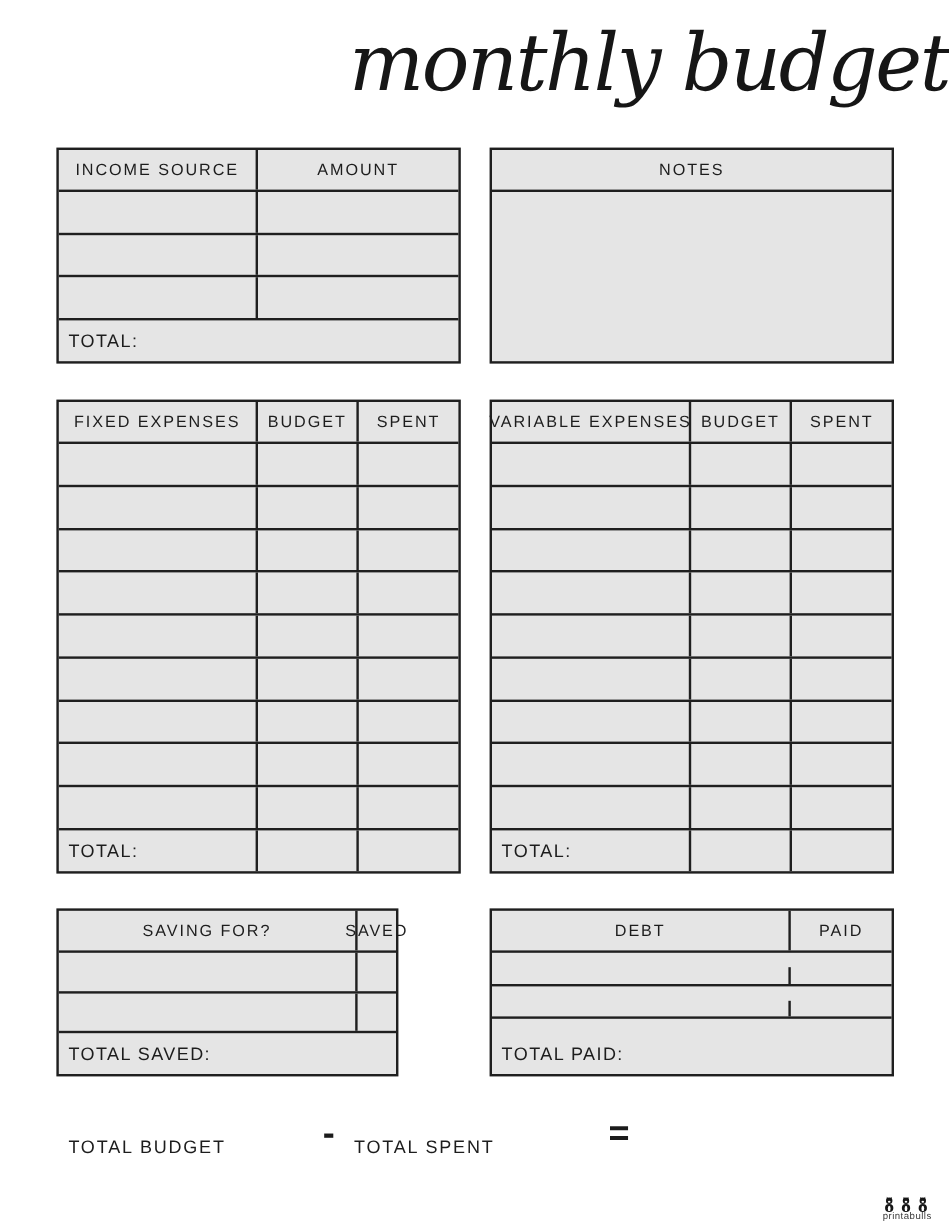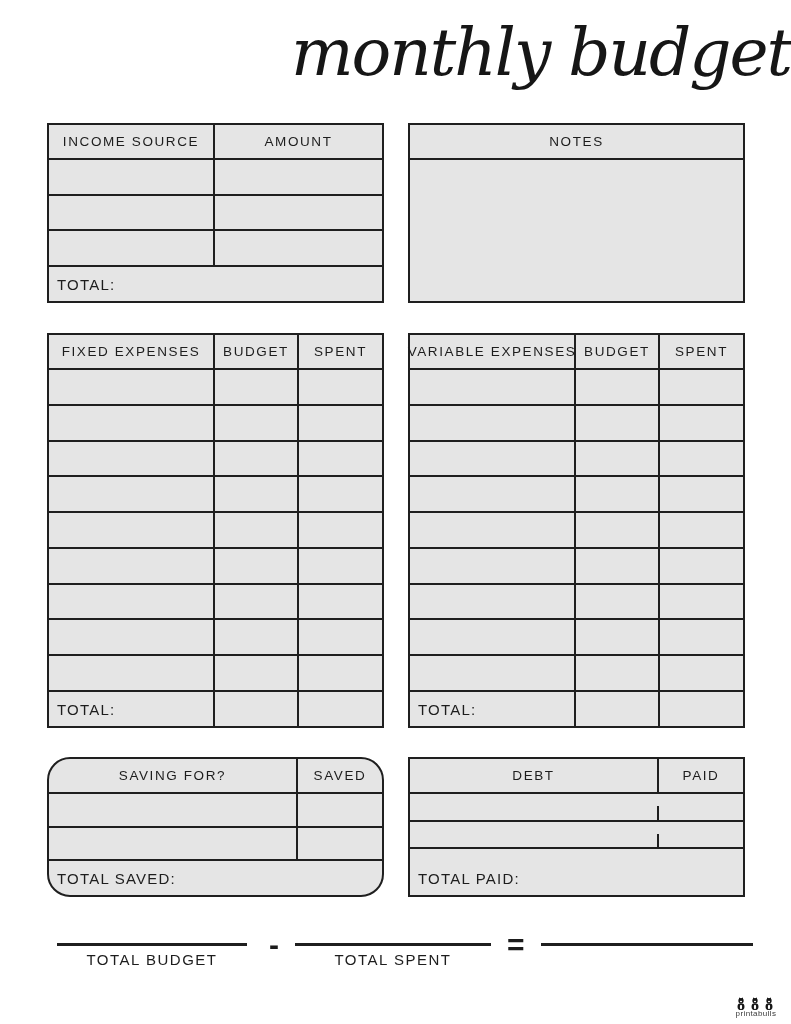--- a/index.html
+++ b/index.html
@@ -54,28 +54,28 @@
   
   .w-name{flex:0 0 166px;}
   .w-small{flex:0 0 84px;}
   .w-grow{flex:1 1 0;}
   .w-wide{flex:0 0 249px;}
   
   #income-table{left:47px;top:123px;width:337px;height:180px;}
   #notes-table{left:408px;top:123px;width:337px;height:180px;}
   #fixed-table{left:47px;top:333px;width:337px;height:395px;}
   #variable-table{left:408px;top:333px;width:337px;height:395px;}
-  #savings-table{left:47px;top:757px;width:337px;height:140px;border-radius:23px;}
+  #savings-table{left:47px;top:757px;width:285px;height:140px;}
   #debt-table{left:408px;top:757px;width:337px;height:140px;gap:12px;}
   
   .equation{
     position:absolute;left:0;top:928px;width:791px;height:60px;
     display:flex;align-items:flex-start;
   }
-  .eq-group{display:flex;flex-direction:column;padding-top:15px;}
+  .eq-group{display:flex;padding-top:15px;}
   .eq-line{height:2.5px;background:#1f1f1f;}
   .eq-label{
     margin-top:5px;text-align:center;
     font-size:15px;letter-spacing:1.5px;white-space:nowrap;
   }
   .eq-op{
     font-weight:700;font-size:30px;line-height:34px;
     color:#1b1b1b;padding-top:0;
   }
   .eq-1{margin-left:57px;width:190px;}

